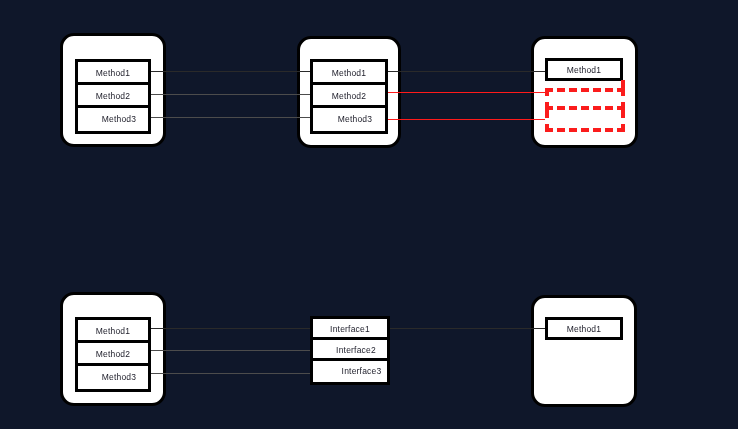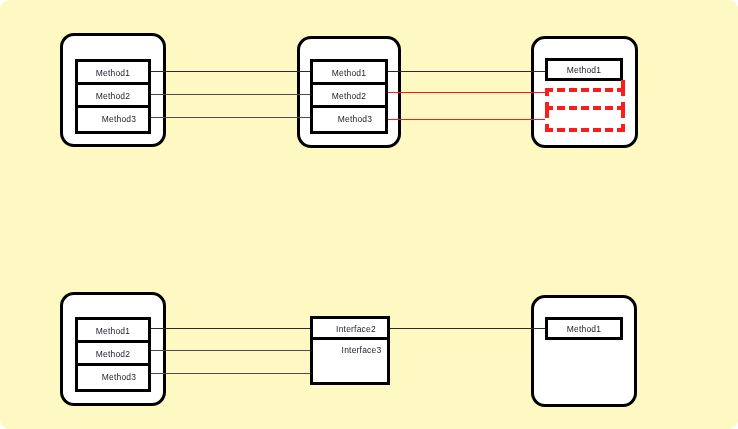--- a/index.html
+++ b/index.html
@@ -7,23 +7,22 @@
     padding: 0;
     background: #ffffff;
   }
   body {
     font-family: "Liberation Sans", sans-serif;
   }
   #canvas {
     position: relative;
     width: 738px;
     height: 429px;
-    background: #fef9c3;
+    background: #0f172a;
     overflow: hidden;
-    border-radius: 9px;
   }
   
   .component {
     position: absolute;
     box-sizing: border-box;
     border: 3.5px solid #000000;
     border-radius: 14px;
     background: #ffffff;
   }
   
@@ -129,20 +128,21 @@
   <div class="conn red" style="left:388px; top:119px; width:157px;"></div>
 
   <div class="component" style="left:60px; top:292px; width:106px; height:114px;"></div>
   <div class="method-stack" style="left:75px; top:317px; width:76px; height:75px;">
     <div class="method-row">Method1</div>
     <div class="method-row">Method2</div>
     <div class="method-row last">Method3</div>
   </div>
 
   <div class="method-stack" style="left:310px; top:316px; width:80px; height:69px; z-index:5;">
+    <div class="method-row" style="height:21px; line-height:21px;">Interface1</div>
     <div class="method-row" style="height:21px; line-height:21px;padding-left:12px;">Interface2</div>
     <div class="method-row last" style="height:21px; line-height:21px;margin-left:11px;">Interface3</div>
   </div>
 
   <div class="component" style="left:531px; top:295px; width:106px; height:112px;"></div>
   <div class="single-box" style="left:545px; top:317px; width:78px; height:23px; line-height:18px;">Method1</div>
 
   <div class="conn dark" style="left:150px; top:328px; width:160px;"></div>
   <div class="conn" style="left:150px; top:350px; width:160px;"></div>
   <div class="conn" style="left:150px; top:373px; width:160px;"></div>

